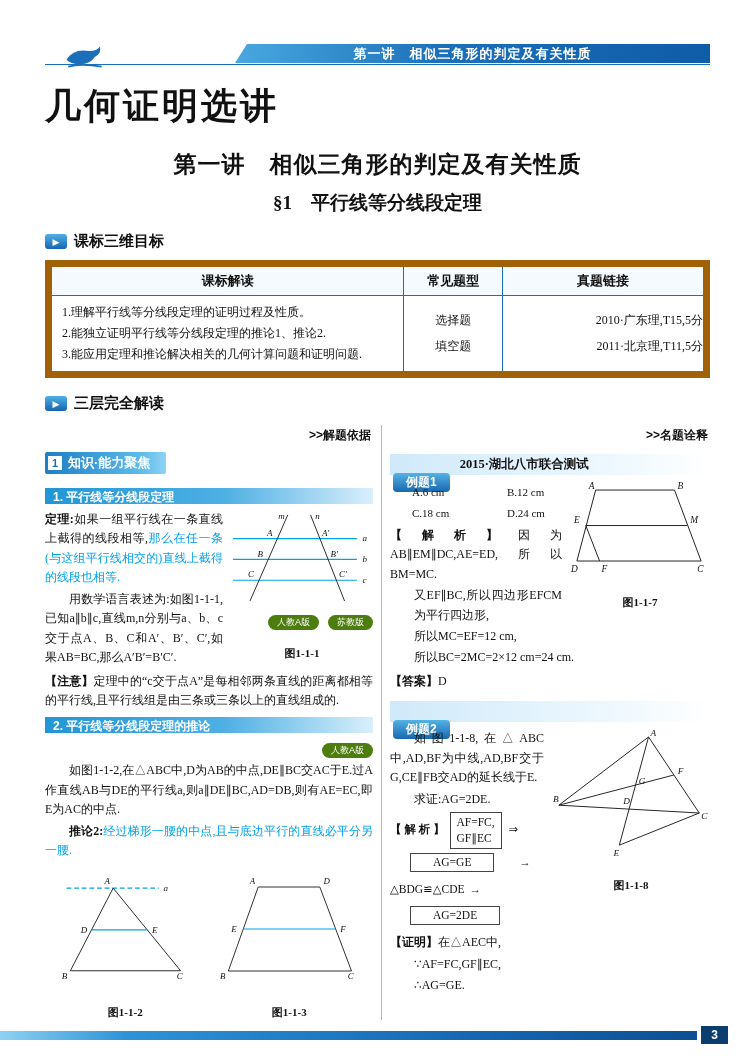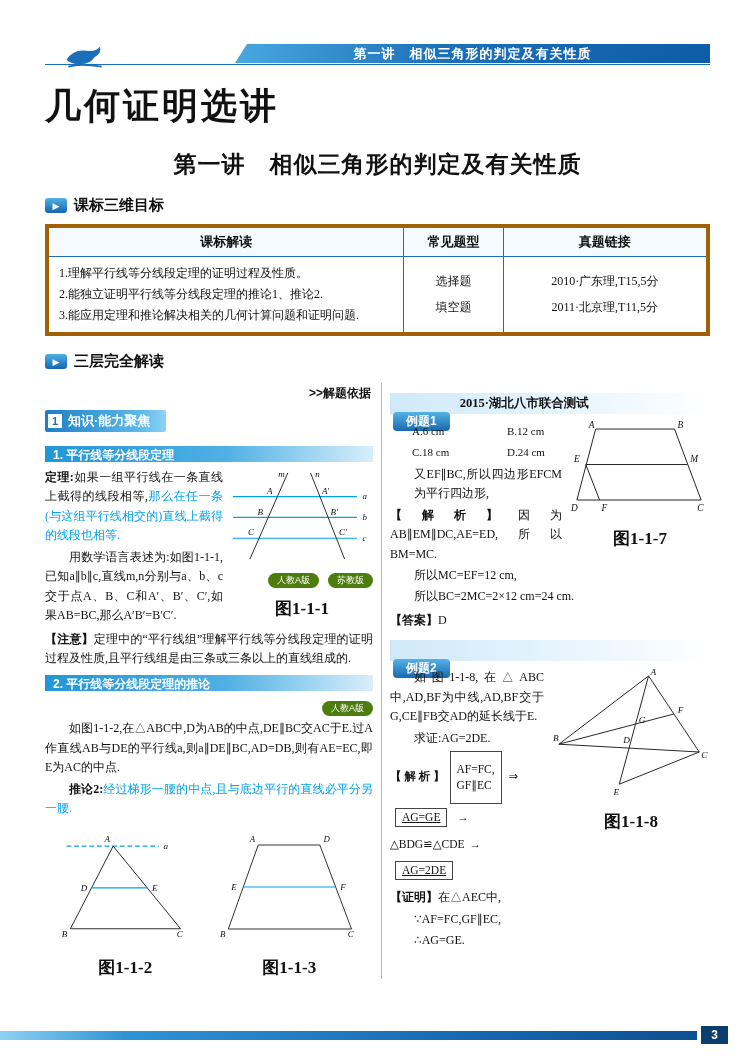--- a/index.html
+++ b/index.html
@@ -23,26 +23,26 @@
   .section-title { text-align:center; font-size:19px; font-weight:bold; margin-top:10px; }
 
   
   .sec-head { display:flex; align-items:center; gap:7px; margin-top:16px; }
   .arrow-badge { width:22px; height:15px; border-radius:3px;
     background:linear-gradient(180deg,#51b0e5,#1565b0);
     color:#fff; font-size:9px; display:flex; align-items:center; justify-content:center; }
   .sec-head-text { font-weight:bold; font-size:15px; font-family:"Liberation Sans",sans-serif; }
 
   
-  .goals-table { width:100%; border-collapse:collapse; margin-top:9px; border:4px solid #a16207; }
+  .goals-table { width:100%; border-collapse:collapse; margin-top:9px; border:7px solid #a16207; }
   .goals-table th { border:1px solid #1b6fb8; font-size:13px; font-weight:bold; padding:5px 4px; background:#f4fafe; }
   .goals-table td { border:1px solid #1b6fb8; font-size:12px; vertical-align:middle; }
   .td-left { padding:6px 10px; line-height:1.75; width:54%; }
   .td-mid { text-align:center; line-height:2.1; width:15%; }
-  .td-right { text-align:center; line-height:2.1; width:31%; }
+  .td-right { text-align:right; line-height:2.1; width:31%; }
 
   
   .cols { display:flex; margin-top:12px; align-items:stretch; }
   .col-left { width:328px; }
   .col-divider { width:1px; background:#b5b5b5; margin:0 8px; }
   .col-right { flex:1; }
   .col-tag { text-align:right; font-weight:bold; font-size:12px; margin:2px 2px 6px 0;
     font-family:"Liberation Sans",sans-serif; }
 
   
@@ -67,38 +67,38 @@
   .clear { clear:both; }
 
   
   .badge { display:inline-block; background:#4d7c0f; color:#fff; font-size:9px;
     padding:1px 9px; border-radius:8px; margin-left:5px;
     font-family:"Liberation Sans",sans-serif; }
   .badge-row { text-align:right; margin:2px 0 3px; }
 
   
   .fig-float { float:right; text-align:center; margin:0 0 4px 8px; }
-  .fig-cap { font-size:17px; font-weight:bold; margin-top:9px; }
+  .fig-cap { font-size:11px; font-weight:bold; margin-top:16px; }
   .fig-pair { display:flex; justify-content:space-around; align-items:flex-end; margin-top:10px; }
   .fig-box { text-align:center; }
   svg text { font-family:"Liberation Serif",serif; font-style:italic; font-size:9.5px; fill:#111; }
 
   
   .ex-banner { display:flex; align-items:center; gap:10px; height:21px; margin:10px 0 7px;
     background:linear-gradient(90deg,#cfe9fa,#eef8fe 70%,#fff); padding:1px 3px; }
   .ex-badge { background:linear-gradient(180deg,#55b2e6,#1868ae); color:#fff; font-weight:bold;
     font-size:12px; padding:1px 13px; border-radius:4px; font-family:"Liberation Sans",sans-serif;margin-top:36px; }
   .ex-src { font-weight:bold; font-size:12.5px; }
   .options { display:grid; grid-template-columns:95px 95px; font-size:11px; line-height:1.9;
     padding-left:2em; }
 
   
   .flow { font-size:11.5px; line-height:2.3; margin:3px 0; }
-  .fbox { display:inline-block; border:1px solid #444; padding:0 6px; margin:0 5px; line-height:1.5;text-decoration:underline; }
-  .fbox-two { display:inline-flex; flex-direction:column; border:1px solid #444; padding:10px 6px;
+  .fbox { display:inline-block; border:1px solid #444; padding:0 22px; margin:0 20px; line-height:1.5; }
+  .fbox-two { display:inline-flex; flex-direction:column; border:1px solid #444; padding:2px 6px;
     margin:0 2px; line-height:1.35; vertical-align:middle; }
   .farrow { margin:0 2px; font-style:normal; }
 
   
   .page-foot { position:absolute; left:0; right:0; bottom:14px; display:flex; align-items:center; }
   .foot-bar { flex:1; height:9px;
     background:linear-gradient(90deg,#8ed1f3,#2e93d6 18%,#1565b0 70%,#0d4f93); }
   .foot-num { width:27px; height:18px; background:#0b3d6e; color:#fff; font-weight:bold;
     font-size:12px; display:flex; align-items:center; justify-content:center;
     margin-right:22px; margin-left:4px; font-family:"Liberation Sans",sans-serif; }
@@ -116,20 +116,21 @@
       </svg>
     </div>
     <div class="head-bar">
       <span>第一讲　相似三角形的判定及有关性质</span>
     </div>
     <div class="head-rule"></div>
   </div>
 
   <h1 class="book-title">几何证明选讲</h1>
   <div class="chapter-title">第一讲　相似三角形的判定及有关性质</div>
+  <div class="section-title">§1　平行线等分线段定理</div>
 
   <div class="sec-head">
     <span class="arrow-badge">▶</span>
     <span class="sec-head-text">课标三维目标</span>
   </div>
 
   <table class="goals-table">
     <thead>
       <tr>
         <th>课标解读</th>
@@ -197,21 +198,21 @@
             <span class="badge">人教A版</span>
             <span class="badge">苏教版</span>
           </div>
           <div class="fig-cap">图1-1-1</div>
         </div>
         <p class="para"><b class="lbl">定理:</b><span>如果一组平行线在一条直线上截得的线段相等,</span><span class="cyan">那么在任一条(与这组平行线相交的)直线上截得的线段也相等.</span></p>
         <p class="para indent">用数学语言表述为:如图1-1-1,已知a∥b∥c,直线m,n分别与a、b、c交于点A、B、C和A′、B′、C′,如果AB=BC,那么A′B′=B′C′.</p>
         <div class="clear"></div>
       </div>
 
-      <p class="para"><b class="lbl">【注意】</b><span>定理中的“平行线组”理解平行线等分线段定理的证明过程及性质,且平行线组是由三条或三条以上的直线组成的.</span></p>
+      <p class="para"><b class="lbl">【注意】</b><span>定理中的“c交于点A”是每相邻两条直线的距离都相等的平行线,且平行线组是由三条或三条以上的直线组成的.</span></p>
 
       <div class="sub-banner">2. 平行线等分线段定理的推论</div>
       <div class="badge-row">
         <span class="badge">人教A版</span>
       </div>
 
       <p class="para indent">如图1-1-2,在△ABC中,D为AB的中点,DE∥BC交AC于E.过A作直线AB与DE的平行线a,则a∥DE∥BC,AD=DB,则有AE=EC,即E为AC的中点.</p>
       <p class="para indent"><b class="lbl">推论2:</b><span class="cyan">经过梯形一腰的中点,且与底边平行的直线必平分另一腰.</span></p>
 
       <div class="fig-pair">
@@ -246,20 +247,21 @@
             <text x="130" y="63">F</text>
           </svg>
           <div class="fig-cap">图1-1-3</div>
         </div>
       </div>
     </div>
 
     <div class="col-divider"></div>
 
     <div class="col-right">
+      <div class="col-tag">&gt;&gt;名题诠释</div>
 
       <div class="ex-banner">
         <span class="ex-badge">例题1</span>
         <span class="ex-src">2015·湖北八市联合测试</span>
       </div>
 
       <div class="ex-body">
         <div class="fig-float" style="width:140px;">
           <svg viewBox="0 0 140 94" width="138" height="93">
             <line x1="25" y1="8" x2="105" y2="8" stroke="#222" stroke-width="1"></line>
@@ -277,22 +279,22 @@
             <text x="31" y="91">F</text>
           </svg>
           <div class="fig-cap">图1-1-7</div>
         </div>
         <div class="options">
           <span>A.6 cm</span>
           <span>B.12 cm</span>
           <span>C.18 cm</span>
           <span>D.24 cm</span>
         </div>
+        <p class="para"><b class="lbl">【解析】</b><span>因为AB∥EM∥DC,AE=ED,所以BM=MC.</span></p>
         <p class="para indent2">又EF∥BC,所以四边形EFCM为平行四边形,</p>
-        <p class="para"><b class="lbl">【解析】</b><span>因为AB∥EM∥DC,AE=ED,所以BM=MC.</span></p>
         <p class="para indent2">所以MC=EF=12 cm,</p>
         <p class="para indent2">所以BC=2MC=2×12 cm=24 cm.</p>
         <div class="clear"></div>
         <p class="para"><b class="lbl">【答案】</b><span>D</span></p>
       </div>
 
       <div class="ex-banner">
         <span class="ex-badge">例题2</span>
       </div>
 

